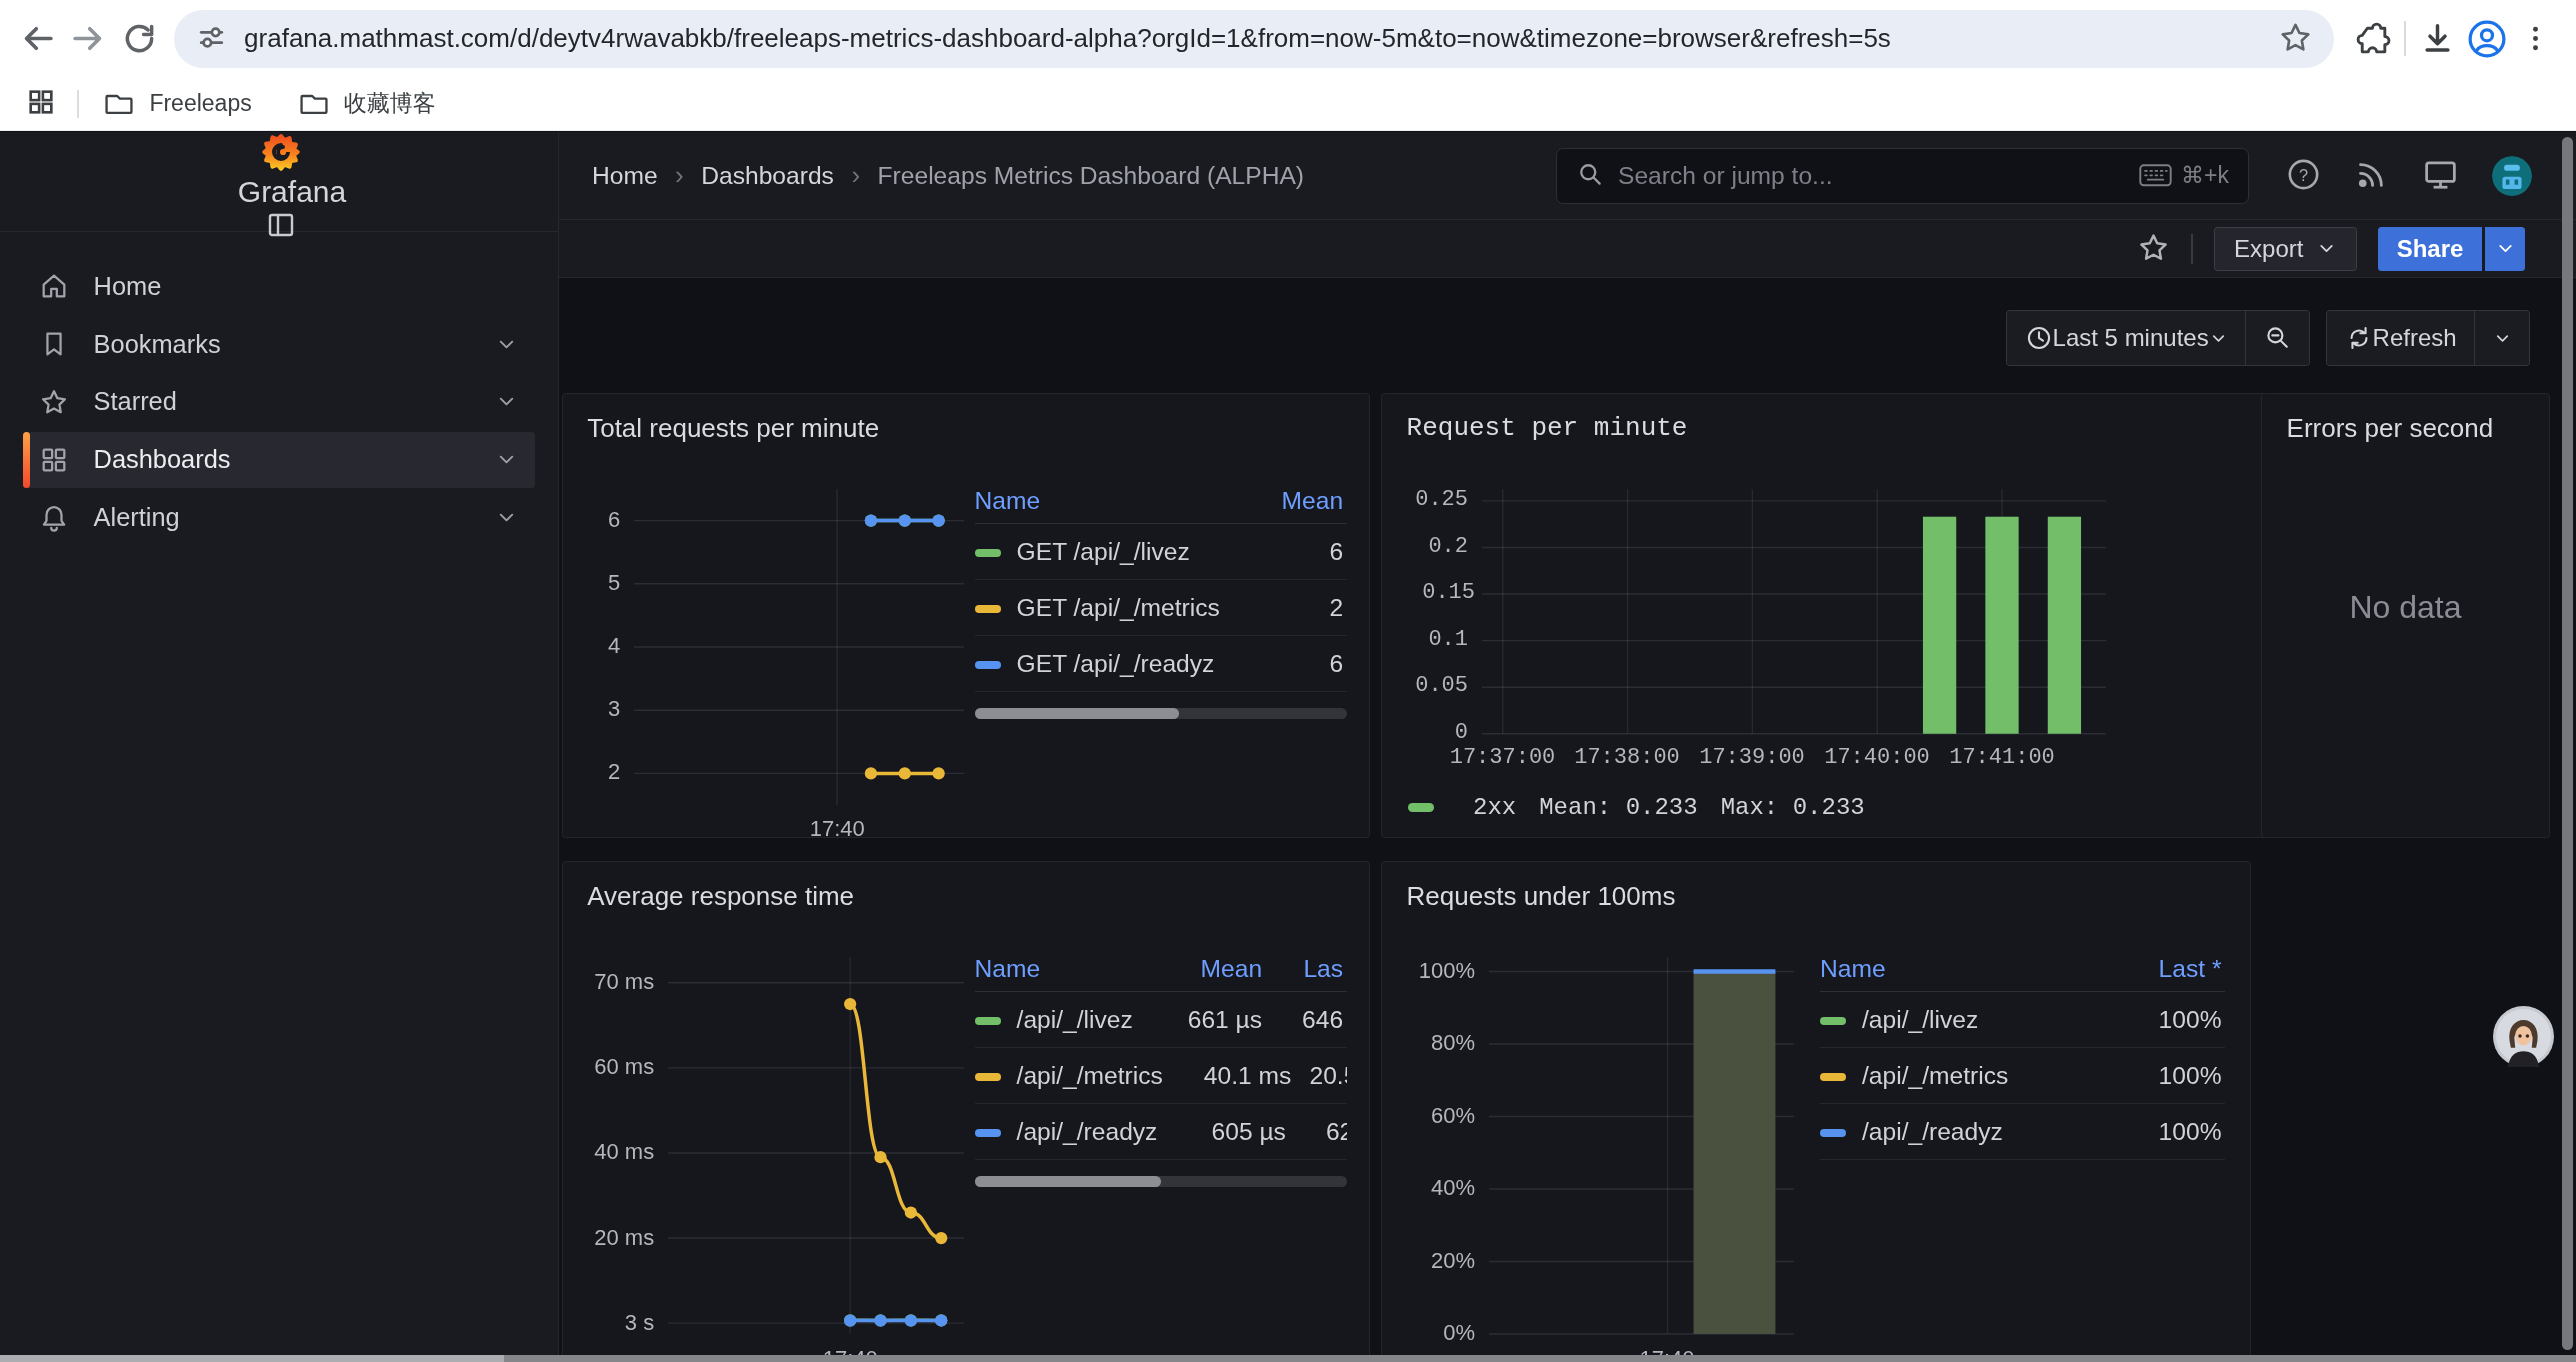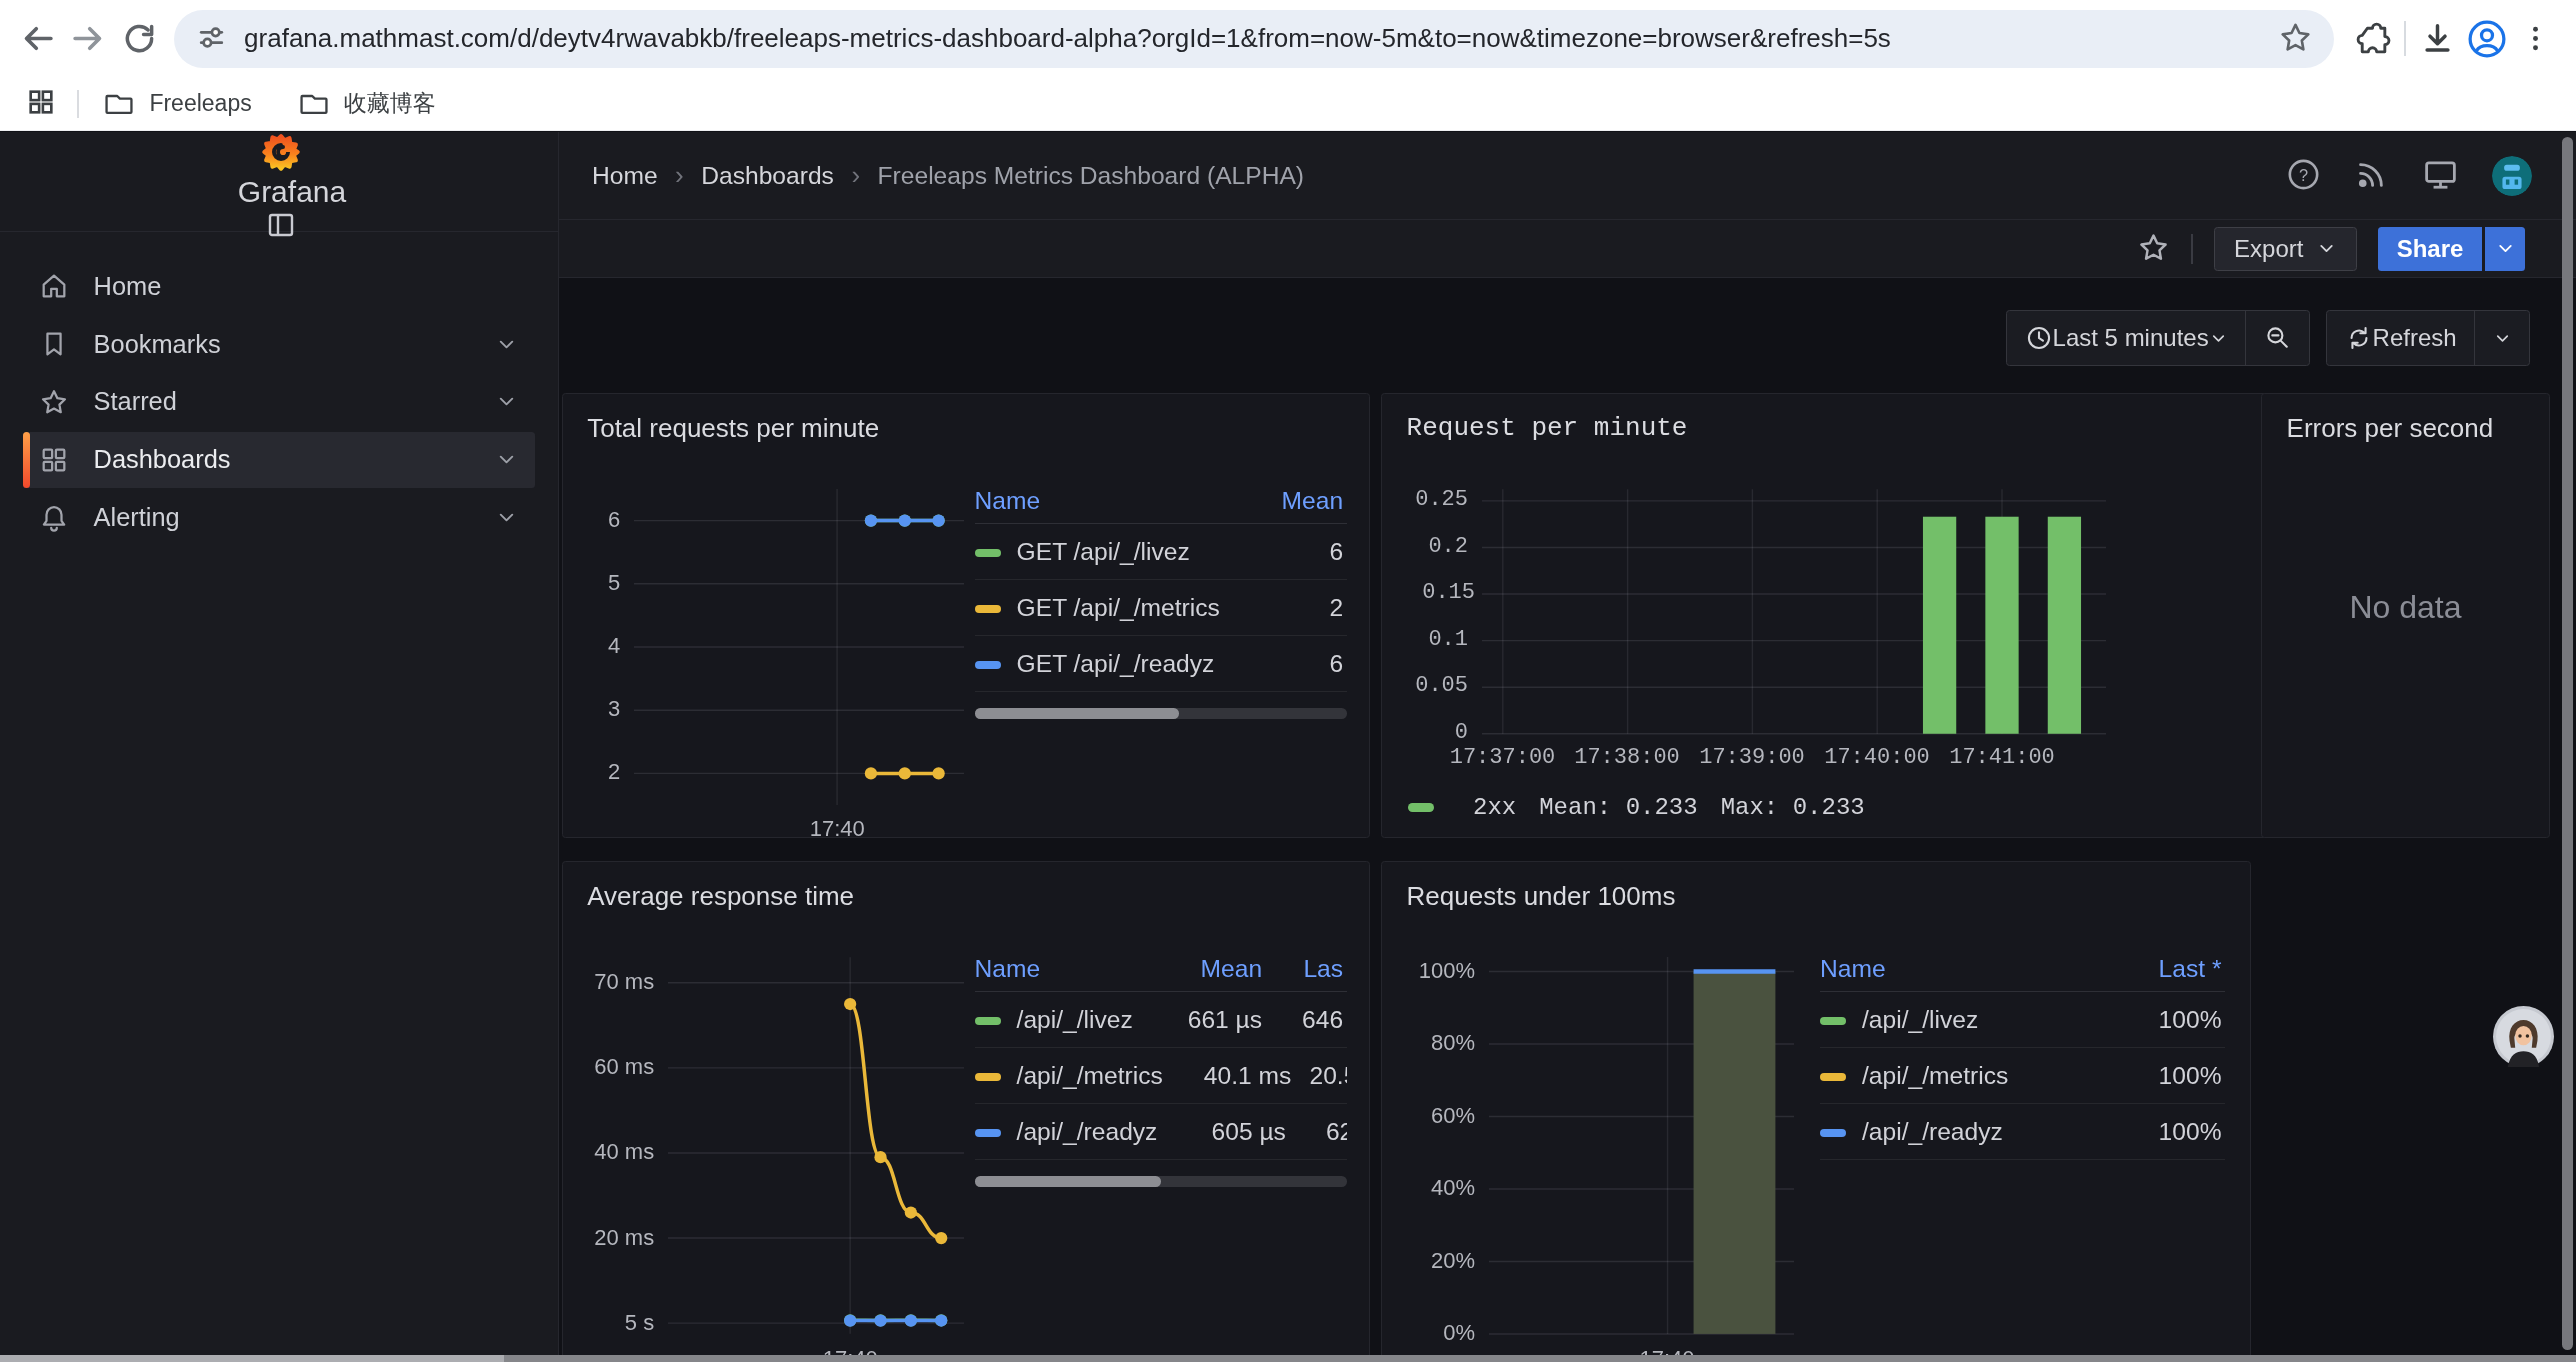--- a/index.html
+++ b/index.html
@@ -296,20 +296,34 @@
 
     <div class="gf-header">
       <div class="crumbs">
         <span class="crumb">Home</span>
         <span class="crumb-sep">›</span>
         <span class="crumb">Dashboards</span>
         <span class="crumb-sep">›</span>
         <span class="crumb current">Freeleaps Metrics Dashboard (ALPHA)</span>
       </div>
       <span class="hdr-spacer"></span>
+      <div class="search-box">
+        <span><svg width="28" height="28" viewBox="0 0 32 32">
+              <circle cx="14" cy="14" r="8" fill="none" stroke="#9A9CA3" stroke-width="2.6"></circle>
+              <line x1="20" y1="20" x2="27" y2="27" stroke="#9A9CA3" stroke-width="2.6" stroke-linecap="round"></line>
+            </svg></span>
+        <input type="text" readonly="" placeholder="Search or jump to..." style="">
+        <span class="kbd-hint">
+          <svg width="33" height="24.6" viewBox="0 0 38 26">
+              <rect x="1.5" y="1.5" width="35" height="23" rx="4" fill="none" stroke="#7D7F87" stroke-width="2.2"></rect>
+              <path d="M7 8h2M13 8h2M19 8h2M25 8h2M31 8h1M7 13h2M13 13h2M19 13h2M25 13h2M10 18h18" stroke="#7D7F87" stroke-width="2" stroke-linecap="round"></path>
+            </svg>
+          <span>⌘+k</span>
+        </span>
+      </div>
       <div class="hdr-icons">
         <span><svg width="35" height="35" viewBox="0 0 32 32">
               <circle cx="16" cy="16" r="12.5" fill="none" stroke="currentColor" stroke-width="2.4"></circle>
               <text x="16" y="21.5" text-anchor="middle" font-size="15" fill="currentColor" font-family="Liberation Sans, sans-serif">?</text>
             </svg></span>
         <span><svg width="35" height="35" viewBox="0 0 32 32">
               <g stroke="currentColor" stroke-width="2.6" fill="none" stroke-linecap="round">
                 <circle cx="8" cy="24" r="2.2" fill="currentColor"></circle>
                 <path d="M6 15a11 11 0 0 1 11 11M6 7a19 19 0 0 1 19 19"></path>
               </g>
@@ -518,21 +532,21 @@
               <circle cx="208" cy="414.9378531073446" r="7" fill="#5794F2"></circle>
               <circle cx="242.66666666666666" cy="414.9378531073446" r="7" fill="#5794F2"></circle>
               <circle cx="277.3333333333333" cy="414.88926553672314" r="7" fill="#5794F2"></circle>
               <circle cx="312" cy="414.8406779661017" r="7" fill="#5794F2"></circle>
             </svg>
             <div class="xlab" style="left: 184px; top: 400px; width: 158px;">17:40</div>
             <div class="ylab" style="left: 0px; top: 23px; width: 67px;">70 ms</div>
             <div class="ylab" style="left: 0px; top: 108px; width: 67px;">60 ms</div>
             <div class="ylab" style="left: 0px; top: 193px; width: 67px;">40 ms</div>
             <div class="ylab" style="left: 0px; top: 279px; width: 67px;">20 ms</div>
-            <div class="ylab" style="left: 0px; top: 364px; width: 67px;">5 s</div>
+            <div class="ylab" style="left: 0px; top: 364px; width: 67px;">3 s</div>
           </div>
         <div class="gtable" style="left:412px; top:84px; width:372px;">
             <div class="t-row t-head" style="grid-template-columns: 1fr 132px 81px;">
               <span>Name</span>
               <span class="num">Mean</span>
               <span class="num">Las</span>
             </div>
             <div class="t-row" style="grid-template-columns: 1fr 132px 81px;">
               <span><i class="swatch" style="background: rgb(115, 191, 105);"></i>/api/_/livez</span>
               <span class="num">661 µs</span>

